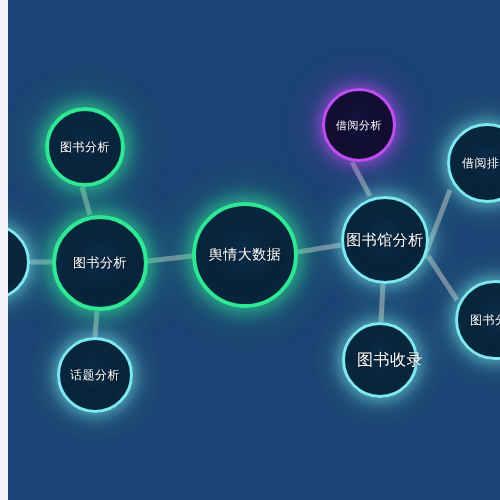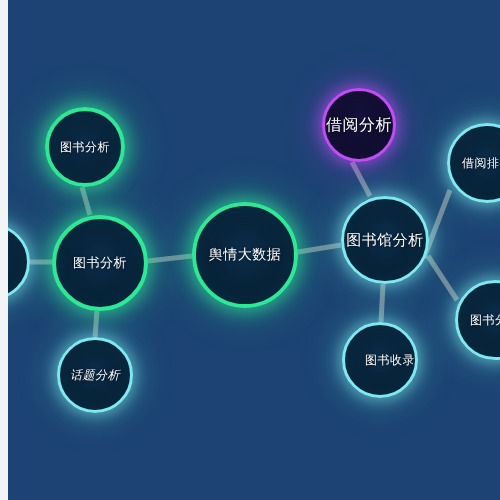--- a/index.html
+++ b/index.html
@@ -92,35 +92,35 @@
   <div id="nodes-layer">
       <div class="node n-green" style="left: 192px; top: 202px; width: 106px; height: 106px;">
         <span class="node-label" style="font-size: 14px;">舆情大数据</span>
       </div>
       <div class="node n-green" style="left: 52px; top: 215px; width: 96px; height: 96px;">
         <span class="node-label" style="font-size: 13px;">图书分析</span>
       </div>
       <div class="node n-green" style="left: 45px; top: 107px; width: 80px; height: 80px;">
         <span class="node-label" style="font-size: 12px;">图书分析</span>
       </div>
-      <div class="node n-cyan" style="left: 57px; top: 337px; width: 76px; height: 76px; font-style: italic;">
+      <div class="node n-cyan" style="left: 57px; top: 337px; width: 76px; height: 76px;">
         <span class="node-label" style="font-size: 12px;">话题分析</span>
       </div>
       <div class="node n-cyan" style="left: -46px; top: 224px; width: 76px; height: 76px;"></div>
       <div class="node n-cyan" style="left: 341px; top: 196px; width: 88px; height: 88px;">
         <span class="node-label" style="font-size: 15px;">图书馆分析</span>
       </div>
       <div class="node n-purple" style="left: 322px; top: 88px; width: 74px; height: 74px;">
-        <span class="node-label" style="font-size: 16px;">借阅分析</span>
+        <span class="node-label" style="font-size: 11px;">借阅分析</span>
       </div>
       <div class="node n-cyan" style="left: 447px; top: 123px; width: 80px; height: 80px;">
         <span class="node-label" style="font-size: 12px;">借阅排行</span>
       </div>
       <div class="node n-cyan" style="left: 455px; top: 280px; width: 80px; height: 80px;">
         <span class="node-label" style="font-size: 12px;">图书分析</span>
       </div>
       <div class="node n-cyan" style="left: 342px; top: 322px; width: 76px; height: 76px;">
-        <span class="node-label" style="font-size: 12px; margin-left: 20px;">图书收录</span>
+        <span class="node-label" style="font-size: 16px; margin-left: 20px;">图书收录</span>
       </div>
     </div>
 
   <div class="left-gutter"></div>
 </div>
 
 </body></html>

